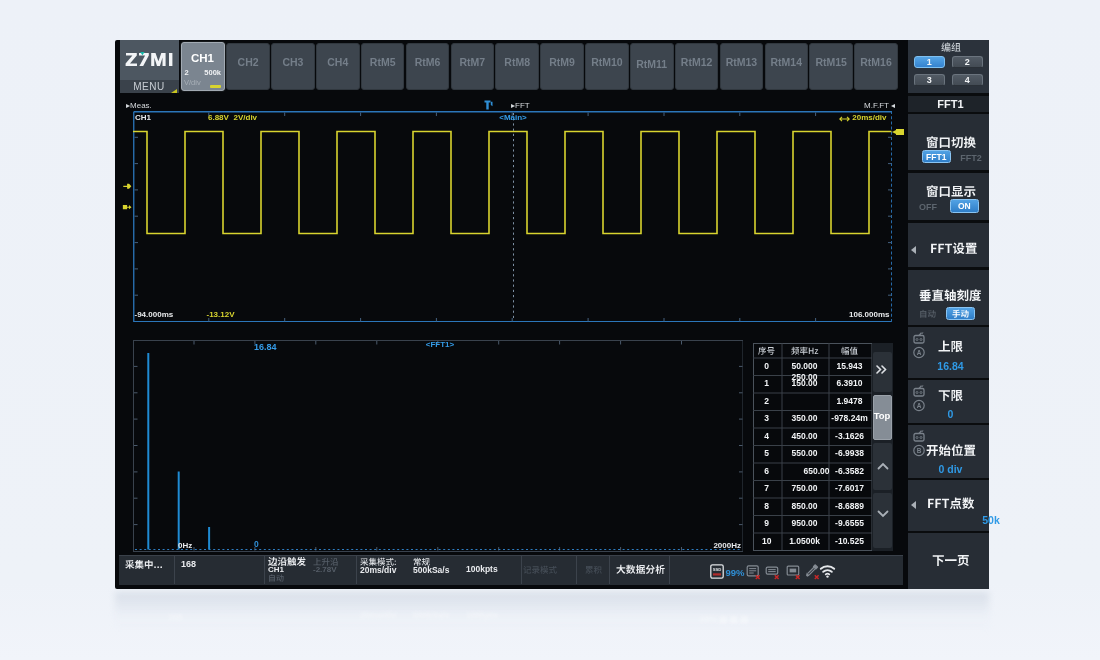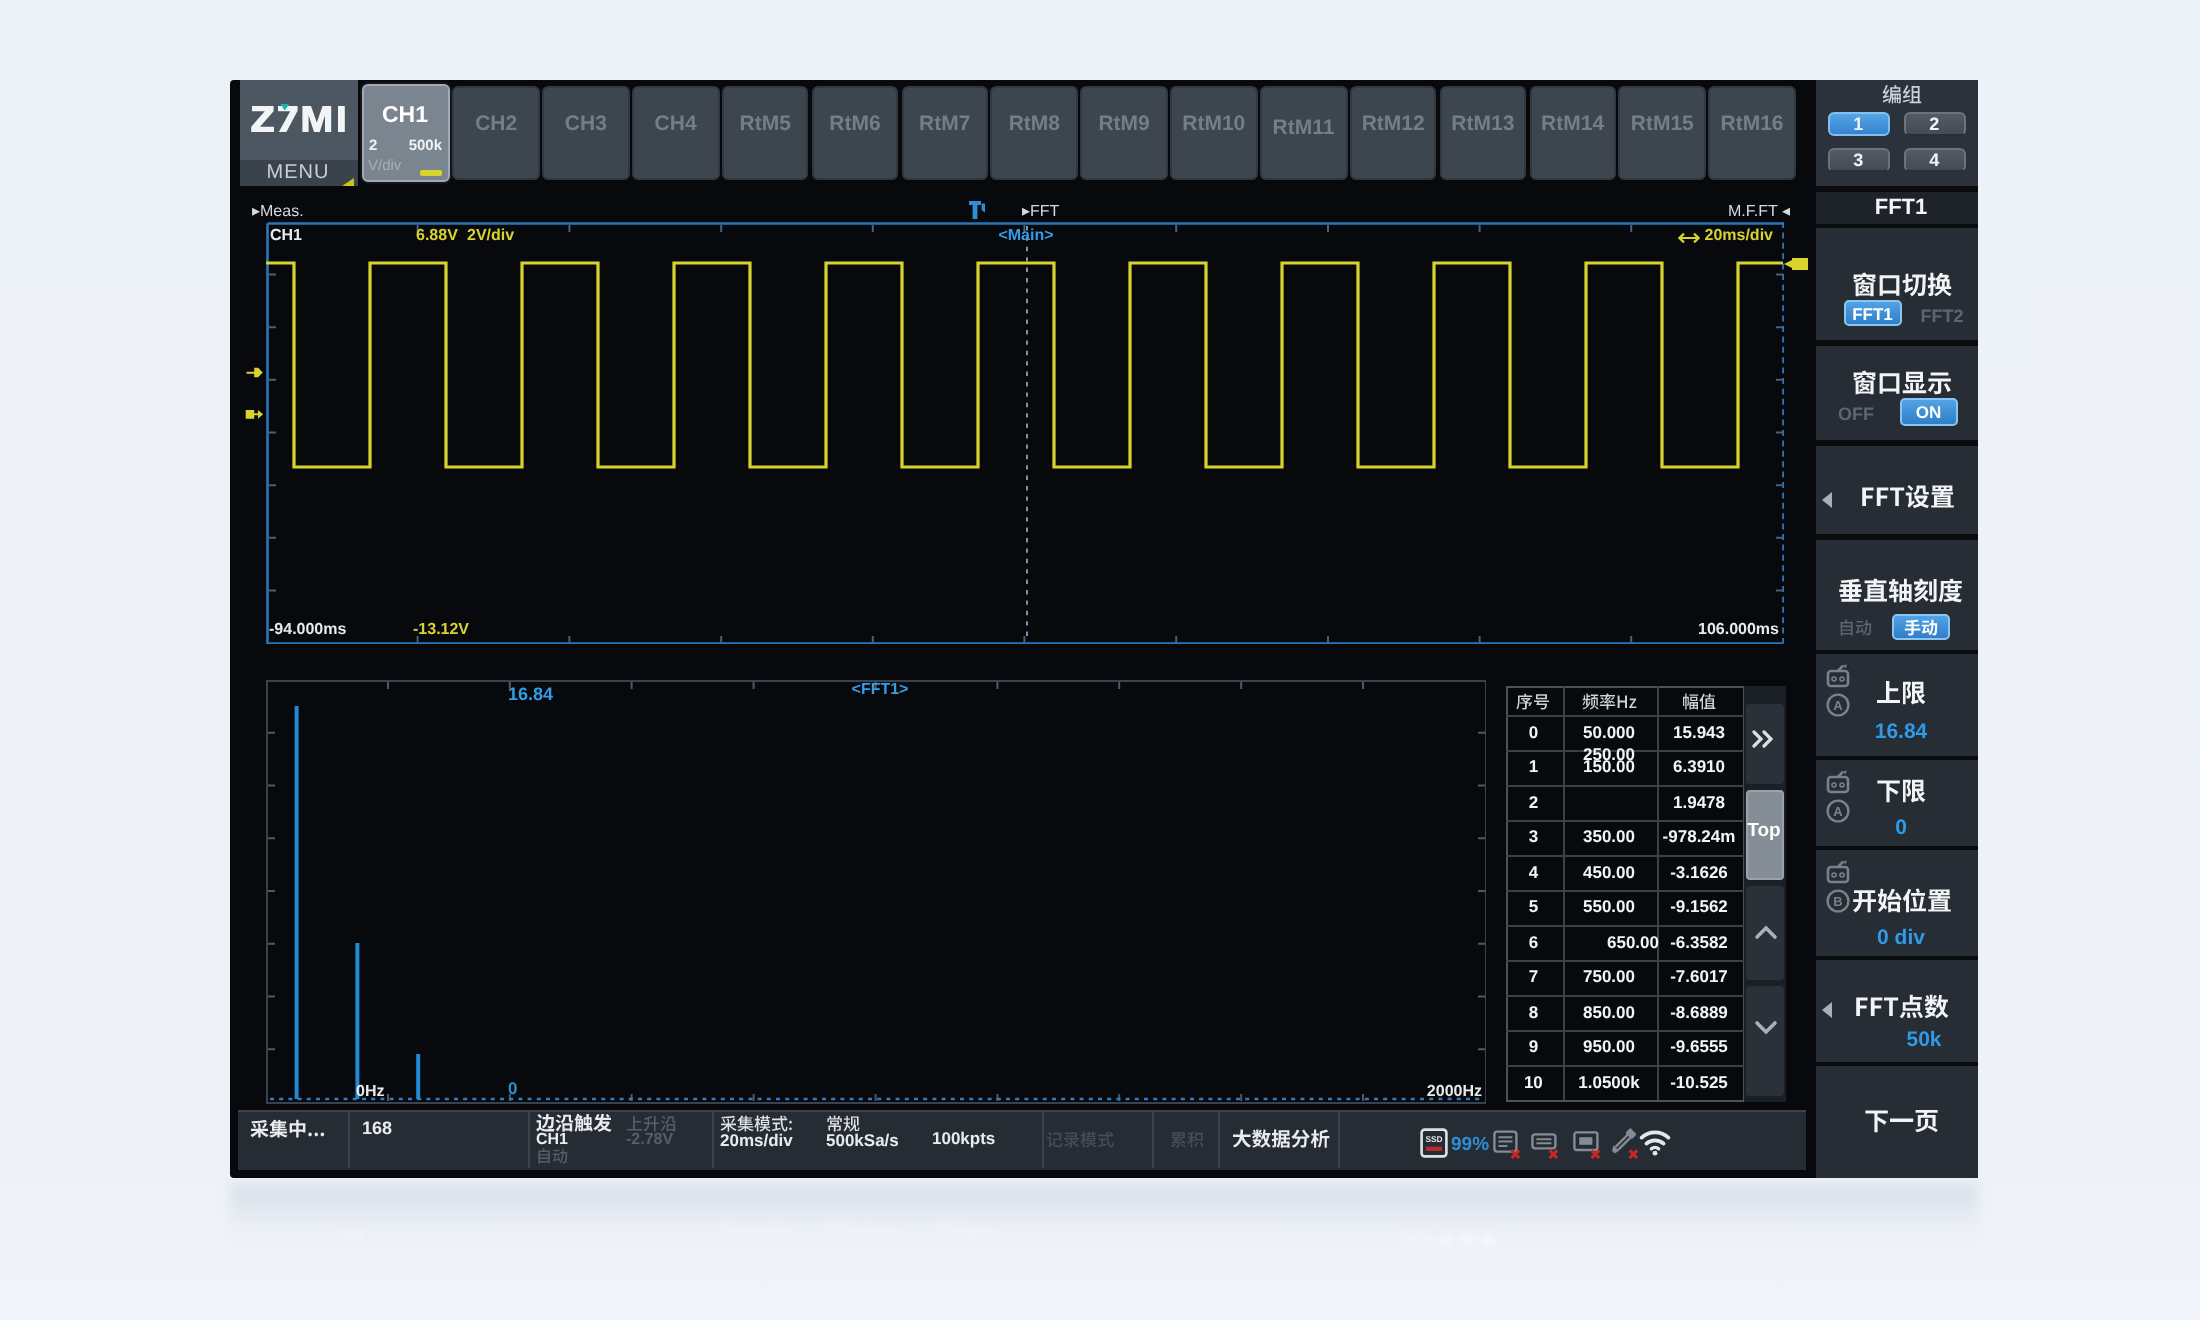--- a/index.html
+++ b/index.html
@@ -128,21 +128,21 @@
 <div style="position:absolute;top:373px;font:700 8.5px 'Liberation Sans',sans-serif;color:#f2f4f6;line-height:8.5px;white-space:pre;letter-spacing:0px;left:804.5px;transform:translateX(-50%);">250.00</div>
 <div style="position:absolute;top:396.55px;font:700 8.5px 'Liberation Sans',sans-serif;color:#f2f4f6;line-height:8.5px;white-space:pre;letter-spacing:0px;left:849.5px;transform:translateX(-50%);">1.9478</div>
 <div style="position:absolute;top:414.05px;font:700 8.5px 'Liberation Sans',sans-serif;color:#f2f4f6;line-height:8.5px;white-space:pre;letter-spacing:0px;left:766.7px;transform:translateX(-50%);">3</div>
 <div style="position:absolute;top:414.05px;font:700 8.5px 'Liberation Sans',sans-serif;color:#f2f4f6;line-height:8.5px;white-space:pre;letter-spacing:0px;left:804.5px;transform:translateX(-50%);">350.00</div>
 <div style="position:absolute;top:414.05px;font:700 8.5px 'Liberation Sans',sans-serif;color:#f2f4f6;line-height:8.5px;white-space:pre;letter-spacing:0px;left:849.5px;transform:translateX(-50%);">-978.24m</div>
 <div style="position:absolute;top:431.55px;font:700 8.5px 'Liberation Sans',sans-serif;color:#f2f4f6;line-height:8.5px;white-space:pre;letter-spacing:0px;left:766.7px;transform:translateX(-50%);">4</div>
 <div style="position:absolute;top:431.55px;font:700 8.5px 'Liberation Sans',sans-serif;color:#f2f4f6;line-height:8.5px;white-space:pre;letter-spacing:0px;left:804.5px;transform:translateX(-50%);">450.00</div>
 <div style="position:absolute;top:431.55px;font:700 8.5px 'Liberation Sans',sans-serif;color:#f2f4f6;line-height:8.5px;white-space:pre;letter-spacing:0px;left:849.5px;transform:translateX(-50%);">-3.1626</div>
 <div style="position:absolute;top:449.05px;font:700 8.5px 'Liberation Sans',sans-serif;color:#f2f4f6;line-height:8.5px;white-space:pre;letter-spacing:0px;left:766.7px;transform:translateX(-50%);">5</div>
 <div style="position:absolute;top:449.05px;font:700 8.5px 'Liberation Sans',sans-serif;color:#f2f4f6;line-height:8.5px;white-space:pre;letter-spacing:0px;left:804.5px;transform:translateX(-50%);">550.00</div>
-<div style="position:absolute;top:449.05px;font:700 8.5px 'Liberation Sans',sans-serif;color:#f2f4f6;line-height:8.5px;white-space:pre;letter-spacing:0px;left:849.5px;transform:translateX(-50%);">-9.1562</div>
+<div style="position:absolute;top:449.05px;font:700 8.5px 'Liberation Sans',sans-serif;color:#f2f4f6;line-height:8.5px;white-space:pre;letter-spacing:0px;left:849.5px;transform:translateX(-50%);">-6.9938</div>
 <div style="position:absolute;top:466.55px;font:700 8.5px 'Liberation Sans',sans-serif;color:#f2f4f6;line-height:8.5px;white-space:pre;letter-spacing:0px;left:766.7px;transform:translateX(-50%);">6</div>
 <div style="position:absolute;top:466.55px;font:700 8.5px 'Liberation Sans',sans-serif;color:#f2f4f6;line-height:8.5px;white-space:pre;letter-spacing:0px;left:804.5px;transform:translateX(-50%);padding-left:24px;">650.00</div>
 <div style="position:absolute;top:466.55px;font:700 8.5px 'Liberation Sans',sans-serif;color:#f2f4f6;line-height:8.5px;white-space:pre;letter-spacing:0px;left:849.5px;transform:translateX(-50%);">-6.3582</div>
 <div style="position:absolute;top:484.05px;font:700 8.5px 'Liberation Sans',sans-serif;color:#f2f4f6;line-height:8.5px;white-space:pre;letter-spacing:0px;left:766.7px;transform:translateX(-50%);">7</div>
 <div style="position:absolute;top:484.05px;font:700 8.5px 'Liberation Sans',sans-serif;color:#f2f4f6;line-height:8.5px;white-space:pre;letter-spacing:0px;left:804.5px;transform:translateX(-50%);">750.00</div>
 <div style="position:absolute;top:484.05px;font:700 8.5px 'Liberation Sans',sans-serif;color:#f2f4f6;line-height:8.5px;white-space:pre;letter-spacing:0px;left:849.5px;transform:translateX(-50%);">-7.6017</div>
 <div style="position:absolute;top:501.55px;font:700 8.5px 'Liberation Sans',sans-serif;color:#f2f4f6;line-height:8.5px;white-space:pre;letter-spacing:0px;left:766.7px;transform:translateX(-50%);">8</div>
 <div style="position:absolute;top:501.55px;font:700 8.5px 'Liberation Sans',sans-serif;color:#f2f4f6;line-height:8.5px;white-space:pre;letter-spacing:0px;left:804.5px;transform:translateX(-50%);">850.00</div>
 <div style="position:absolute;top:501.55px;font:700 8.5px 'Liberation Sans',sans-serif;color:#f2f4f6;line-height:8.5px;white-space:pre;letter-spacing:0px;left:849.5px;transform:translateX(-50%);">-8.6889</div>
 <div style="position:absolute;top:519.05px;font:700 8.5px 'Liberation Sans',sans-serif;color:#f2f4f6;line-height:8.5px;white-space:pre;letter-spacing:0px;left:766.7px;transform:translateX(-50%);">9</div>
@@ -343,16 +343,16 @@
 </g>
 <text x="6" y="23" font-family="Liberation Sans" font-size="6.5" font-weight="bold" fill="#79818a" text-anchor="middle">B</text>
   </svg>
 <div style="position:absolute;top:463.5px;font:700 10.5px 'Liberation Sans',sans-serif;color:#2f9ae6;line-height:10.5px;white-space:pre;letter-spacing:0px;left:950.5px;transform:translateX(-50%);">0 div</div>
 <div style="position:absolute;left:907.5px;top:480px;width:81.5px;height:50.5px;background:#272d35;"></div>
 <div style="position:absolute;left:907.5px;top:530.5px;width:81.5px;height:2.5px;background:#0a0c0e;"></div>
 <svg style="position:absolute;left:926.8px;top:508.0px;overflow:visible" width="2" height="2">
     <path d="M1.1 0H3V-3.8H6.3V-5.3H3V-7.7H6.8V-9.3H1.1Z M8.4 0H10.3V-3.8H13.6V-5.3H10.3V-7.7H14.2V-9.3H8.4Z M17.6 0H19.4V-7.7H22.1V-9.3H15V-7.7H17.6Z M25.8 -5.6H31.5V-3.9H25.8ZM26.4 -1.6C26.6 -0.7 26.7 0.4 26.7 1L28.2 0.9C28.2 0.2 28 -0.9 27.9 -1.7ZM29 -1.6C29.4 -0.8 29.7 0.3 29.9 1L31.3 0.6C31.2 -0.1 30.8 -1.1 30.4 -1.9ZM31.6 -1.7C32.1 -0.8 32.8 0.3 33.1 1L34.5 0.5C34.2 -0.3 33.5 -1.4 32.9 -2.1ZM24.4 -2.1C24 -1.1 23.4 -0.1 22.8 0.4L24.2 1.1C24.8 0.4 25.4 -0.7 25.8 -1.7ZM24.4 -6.9V-2.6H33.1V-6.9H29.4V-8.1H33.9V-9.5H29.4V-10.6H27.9V-6.9Z M40.2 -10.5C40 -10 39.7 -9.3 39.4 -8.9L40.4 -8.5C40.7 -8.8 41.1 -9.4 41.5 -10ZM39.6 -3C39.4 -2.5 39.1 -2.1 38.8 -1.8L37.7 -2.3L38.1 -3ZM35.9 -1.8C36.5 -1.6 37.1 -1.3 37.7 -1C37 -0.6 36.2 -0.2 35.3 -0C35.5 0.2 35.8 0.8 35.9 1.1C37.1 0.8 38.1 0.3 38.9 -0.3C39.3 -0.1 39.6 0.1 39.9 0.3L40.8 -0.6C40.5 -0.8 40.2 -1 39.9 -1.2C40.5 -1.9 41 -2.8 41.3 -3.9L40.5 -4.2L40.3 -4.2H38.7L38.9 -4.7L37.6 -4.9C37.5 -4.7 37.4 -4.4 37.3 -4.2H35.7V-3H36.6C36.4 -2.6 36.2 -2.2 35.9 -1.8ZM35.8 -10C36.1 -9.5 36.4 -8.8 36.5 -8.4H35.5V-7.2H37.3C36.8 -6.6 36 -6.1 35.2 -5.8C35.5 -5.5 35.8 -5 36 -4.7C36.6 -5 37.3 -5.5 37.9 -6.1V-5H39.2V-6.3C39.7 -6 40.2 -5.6 40.5 -5.3L41.3 -6.3C41 -6.5 40.4 -6.9 39.8 -7.2H41.6V-8.4H39.2V-10.6H37.9V-8.4H36.6L37.6 -8.8C37.5 -9.3 37.2 -9.9 36.9 -10.4ZM42.6 -10.6C42.3 -8.3 41.8 -6.2 40.8 -4.9C41 -4.7 41.6 -4.2 41.8 -4C42.1 -4.3 42.3 -4.7 42.5 -5.1C42.7 -4.1 43 -3.2 43.4 -2.5C42.7 -1.4 41.8 -0.6 40.5 -0C40.8 0.2 41.2 0.9 41.3 1.2C42.5 0.6 43.4 -0.2 44.1 -1.1C44.7 -0.2 45.4 0.5 46.2 1C46.5 0.6 46.9 0.1 47.2 -0.2C46.3 -0.7 45.5 -1.5 44.9 -2.5C45.5 -3.7 45.9 -5.2 46.1 -6.9H46.9V-8.3H43.6C43.7 -9 43.9 -9.7 44 -10.4ZM44.7 -6.9C44.6 -5.9 44.4 -4.9 44.1 -4.1C43.8 -5 43.5 -5.9 43.4 -6.9Z" fill="#f2f4f6"></path>
   </svg>
 <div style="position:absolute;left:911px;top:501.25px;width:0;height:0;border-top:4px solid transparent;border-bottom:4px solid transparent;border-right:5px solid #aab0b7"></div>
-<div style="position:absolute;top:514.5px;font:700 10.5px 'Liberation Sans',sans-serif;color:#2f9ae6;line-height:10.5px;white-space:pre;letter-spacing:0px;left:962px;transform:translateX(-50%);">50k</div>
+<div style="position:absolute;top:514.5px;font:700 10.5px 'Liberation Sans',sans-serif;color:#2f9ae6;line-height:10.5px;white-space:pre;letter-spacing:0px;left:991px;transform:translateX(-50%);">50k</div>
 <div style="position:absolute;left:907.5px;top:533px;width:81.5px;height:56px;background:#272d35;"></div>
 <svg style="position:absolute;left:931.8px;top:564.5px;overflow:visible" width="2" height="2">
     <path d="M0.7 -9.7V-8.2H5.2V1.1H6.8V-4.9C8.1 -4.2 9.5 -3.2 10.2 -2.6L11.3 -4C10.4 -4.8 8.4 -5.8 7.1 -6.5L6.8 -6.2V-8.2H11.9V-9.7Z M13 -5.7V-4H24.6V-5.7Z M30.5 -5.6V-3.4C30.5 -2.2 29.8 -0.9 25.5 -0.1C25.8 0.2 26.3 0.8 26.4 1.1C31.1 0.2 32.1 -1.6 32.1 -3.4V-5.6ZM31.7 -1.2C33.1 -0.6 35.1 0.5 36 1.1L36.9 -0C35.9 -0.7 33.9 -1.7 32.5 -2.2ZM26.9 -7.5V-1.7H28.4V-6.1H34.2V-1.7H35.8V-7.5H31.3C31.5 -7.9 31.6 -8.2 31.8 -8.6H36.8V-10H25.8V-8.6H30.1C30 -8.3 29.9 -7.9 29.8 -7.5Z" fill="#f2f4f6"></path>
   </svg>
 </body></html>

